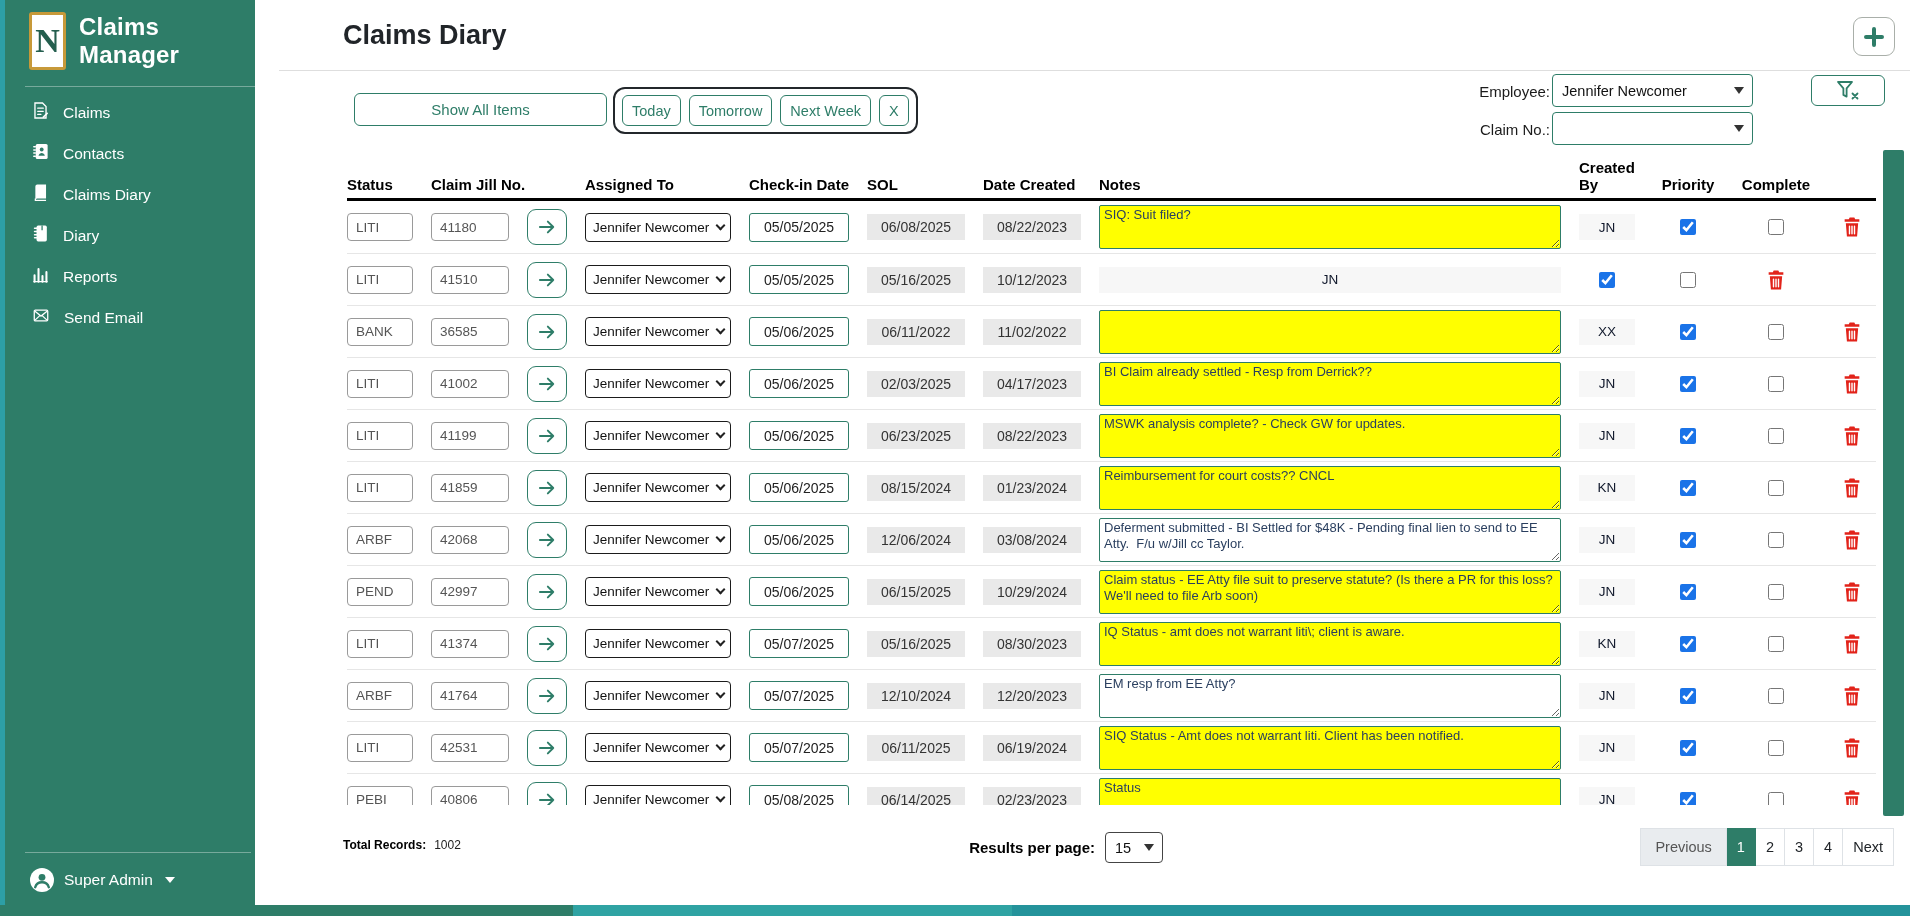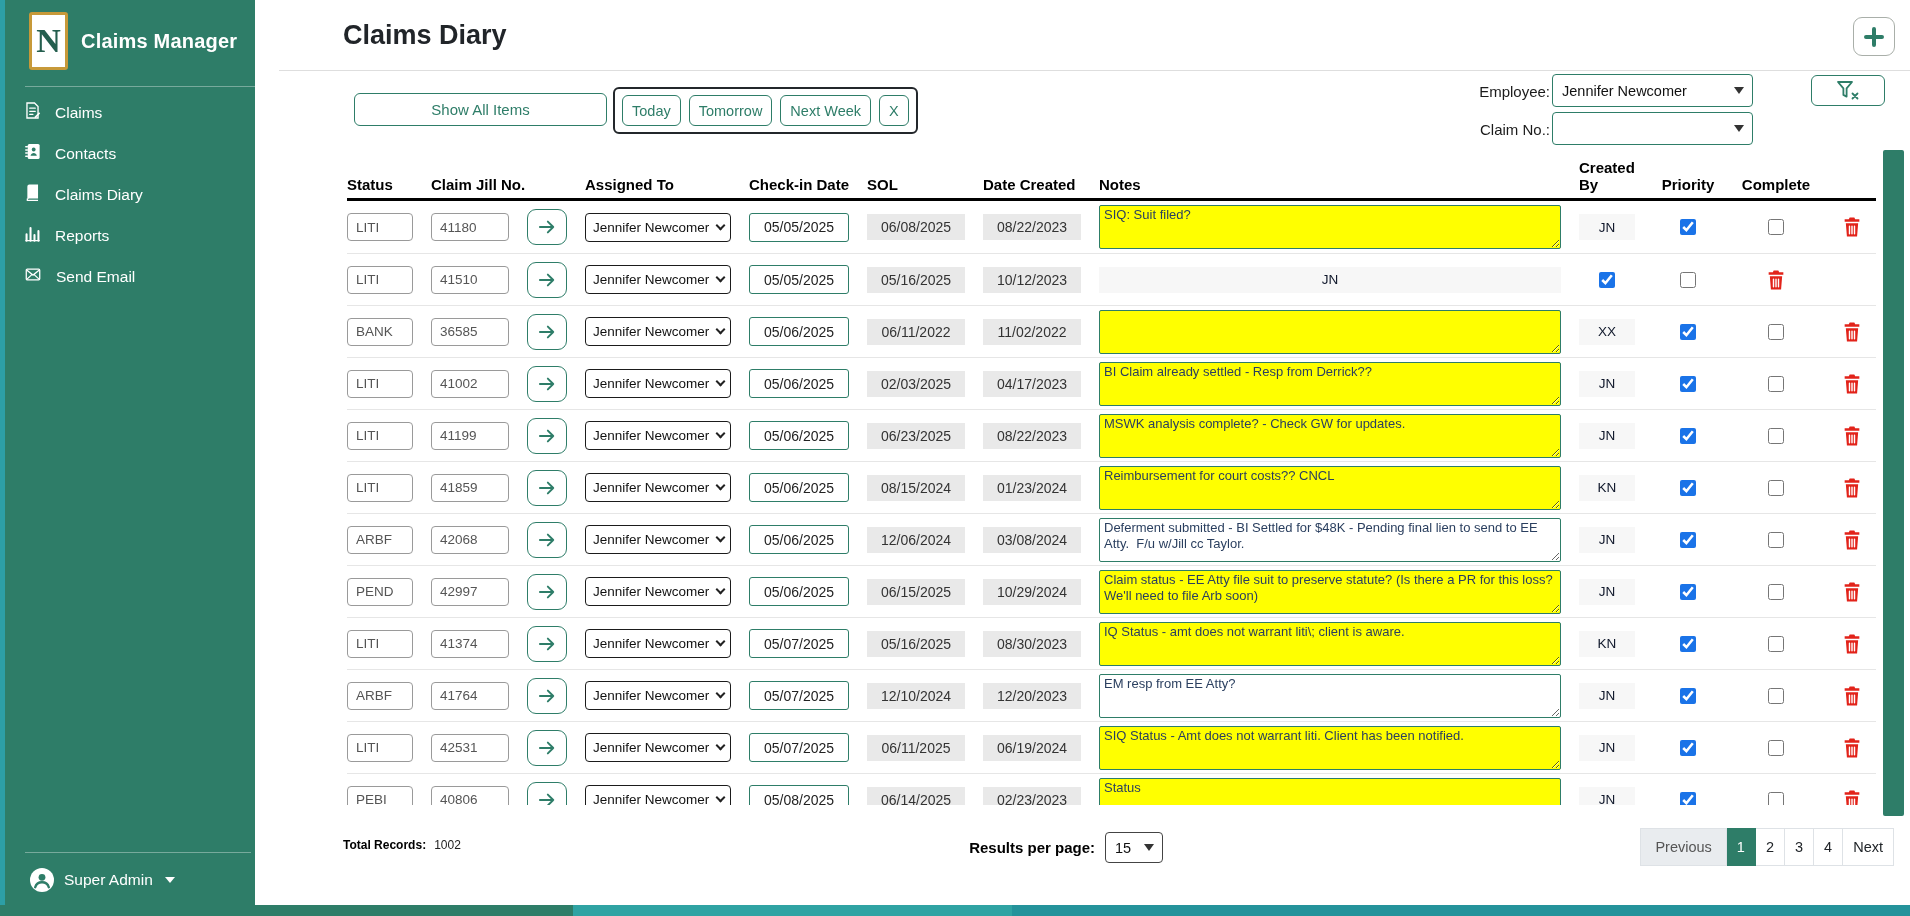--- a/index.html
+++ b/index.html
@@ -6,43 +6,43 @@
   * { margin:0; padding:0; box-sizing:border-box; }
   html,body { width:1910px; height:916px; overflow:hidden; font-family:"Liberation Sans", sans-serif; background:#fff; }
   .screen { position:relative; width:1910px; height:916px; overflow:hidden; background:#fff; }
 
   
   .sidebar { position:absolute; left:0; top:0; width:255px; height:905px; background:#2E7D68; color:#fff; }
   .accent-strip { position:absolute; left:0; top:0; width:5px; height:905px; background:#2D9FA6; z-index:5; }
   .brand { position:absolute; left:29px; top:12px; display:flex; align-items:center; gap:13px; }
   .logo-box { width:39px; height:58px; background:#fff; border:3px solid #C79939; border-radius:3px; display:flex; align-items:center; justify-content:center; }
   .logo-letter { font-family:"Liberation Serif", serif; font-size:34px; color:#245E4E; font-weight:600; }
-  .brand-title { font-size:20px; font-weight:700; letter-spacing:.2px; }
+  .brand-title { font-size:24px; font-weight:700; letter-spacing:.2px; }
   .side-divider { position:absolute; left:25px; right:0; top:86px; height:1px; background:rgba(255,255,255,.35); }
   .nav { position:absolute; left:0; right:0; top:92px; list-style:none; }
-  .nav-item { display:flex; align-items:center; gap:13px; height:41px; padding-left:23px; font-size:15.5px; cursor:pointer; }
+  .nav-item { display:flex; align-items:center; gap:13px; height:41px; padding-left:31px; font-size:15.5px; cursor:pointer; }
   .nav-item svg { flex:0 0 auto; }
   .side-bottom-divider { position:absolute; left:25px; right:4px; bottom:52px; height:1px; background:rgba(255,255,255,.35); }
   .sidebar-user { position:absolute; left:30px; bottom:13px; display:flex; align-items:center; gap:10px; font-size:15.5px; }
   .avatar { width:24px; height:24px; border-radius:50%; background:#fff; display:flex; align-items:center; justify-content:center; }
   .caret-down { width:0; height:0; border-left:5px solid transparent; border-right:5px solid transparent; border-top:6px solid #fff; margin-left:2px; }
 
   
   .bottom-strip { position:absolute; left:0; bottom:0; width:1910px; height:11px;
      background:linear-gradient(90deg,#2E7D68 0 30%,#2FA3A3 30% 53%,#24939B 53% 100%); }
 
   
   .main { position:absolute; left:255px; top:0; width:1655px; height:905px; background:#fff; }
   .page-title { position:absolute; left:88px; top:20px; font-size:27px; font-weight:600; color:#212529; }
   .add-btn { position:absolute; left:1598px; top:17px; width:42px; height:39px; background:#fff; border:1.5px solid #A9AFA9; border-radius:9px; display:flex; align-items:center; justify-content:center; cursor:pointer; }
   .title-divider { position:absolute; left:24px; right:0; top:70px; height:1px; background:#DEDEDE; }
 
   .btn-outline { background:#fff; border:1px solid #2E7D68; color:#2E7D68; border-radius:6px; font-size:15px; cursor:pointer; font-family:"Liberation Sans", sans-serif; }
   .show-all-btn { position:absolute; left:99px; top:93px; width:253px; height:33px; }
-  .quick-group { position:absolute; left:358px; top:87px; border:2px solid #23272B; border-radius:6px; padding:6px 7px; display:flex; gap:8px; }
+  .quick-group { position:absolute; left:358px; top:87px; border:2px solid #23272B; border-radius:12px; padding:6px 7px; display:flex; gap:8px; }
   .quick-group .btn-outline { height:31px; padding:0 9px; font-size:14.5px; }
 
   .flt-label { position:absolute; width:145px; text-align:right; font-size:15px; color:#1b1b1b; }
   .employee-label { left:1150px; top:83px; }
   .claimno-label  { left:1150px; top:121px; }
   .sel-wrap { position:absolute; width:201px; height:33px; }
   .employee-select-wrap { left:1297px; top:74px; }
   .claimno-select-wrap  { left:1297px; top:112px; }
   .sel-wrap select { width:100%; height:100%; border:1px solid #2E7D68; border-radius:4px; background:#fff; font-size:14.5px; color:#111; padding:0 22px 0 9px; appearance:none; -webkit-appearance:none; font-family:"Liberation Sans", sans-serif; }
   .sel-caret { position:absolute; right:9px; top:13px; width:0; height:0; border-left:5px solid transparent; border-right:5px solid transparent; border-top:7px solid #333; pointer-events:none; }
@@ -122,20 +122,28 @@
         </li>
         <li class="nav-item">
           <span><svg width="19" height="19" viewBox="0 0 24 24">
               <path d="M5.5 4.5a2.5 2.5 0 0 1 2.5-2.5H19v17.5H8a2.5 2.5 0 0 0-2.5 2.5z" fill="#fff"></path>
               <path d="M5.5 19.5V22H19" stroke="#fff" stroke-width="1.6" fill="none"></path>
             </svg></span>
           <span>Claims Diary</span>
         </li>
         <li class="nav-item">
           <span><svg width="19" height="19" viewBox="0 0 24 24">
+              <rect x="7" y="2" width="13" height="20" rx="2" fill="#fff"></rect>
+              <path d="M4.5 5.5h3M4.5 9.5h3M4.5 13.5h3M4.5 17.5h3" stroke="#fff" stroke-width="1.9" stroke-linecap="round"></path>
+              <path d="M14 2v6" stroke="#2E7D68" stroke-width="1.6"></path>
+            </svg></span>
+          <span>Diary</span>
+        </li>
+        <li class="nav-item">
+          <span><svg width="19" height="19" viewBox="0 0 24 24">
               <path d="M4.5 21V13M9.5 21V5M14.5 21v-7M19.5 21V9" stroke="#fff" stroke-width="2.6" stroke-linecap="round"></path>
               <path d="M3 21h18" stroke="#fff" stroke-width="1.6"></path>
             </svg></span>
           <span>Reports</span>
         </li>
         <li class="nav-item">
           <span><svg width="20" height="17" viewBox="0 0 24 24">
               <rect x="2.5" y="4.5" width="19" height="15" rx="1.5" fill="none" stroke="#fff" stroke-width="1.8"></rect>
               <path d="M3.5 6l8.5 6.8L20.5 6M3.5 18.5l6.5-6M20.5 18.5l-6.5-6" fill="none" stroke="#fff" stroke-width="1.8"></path>
             </svg></span>

